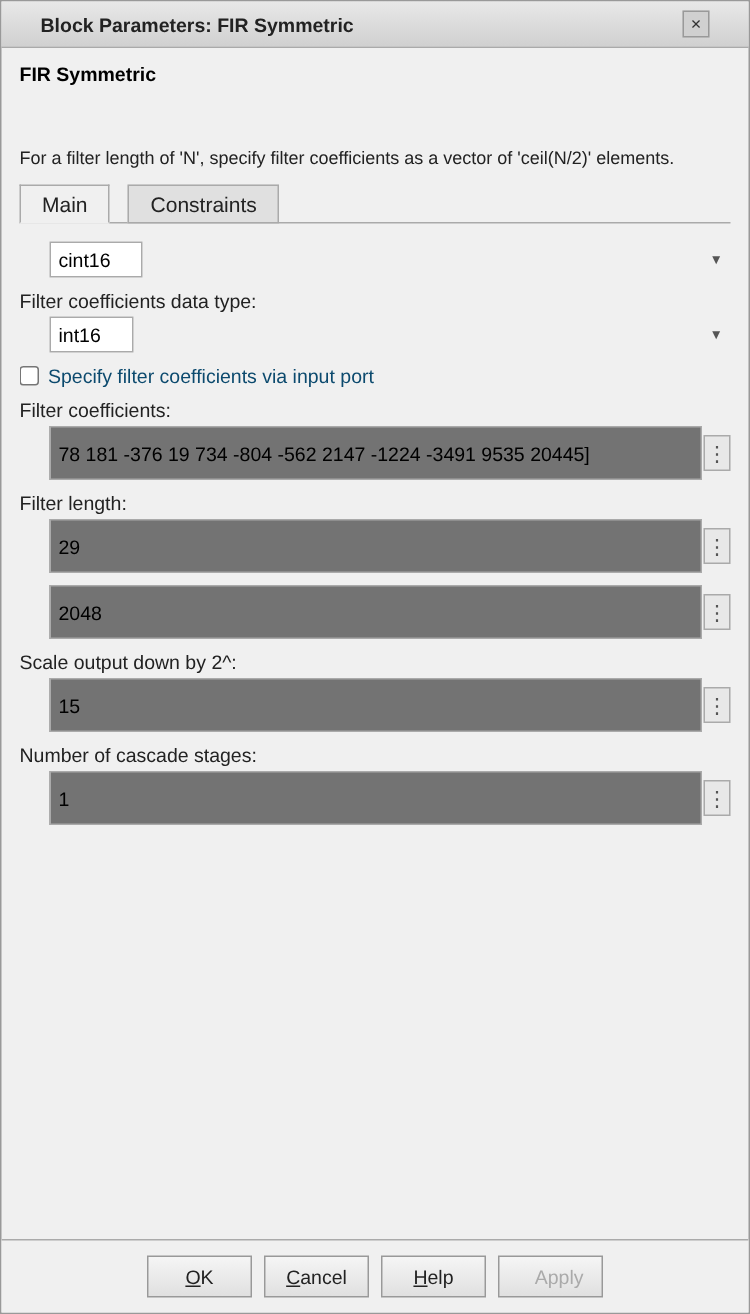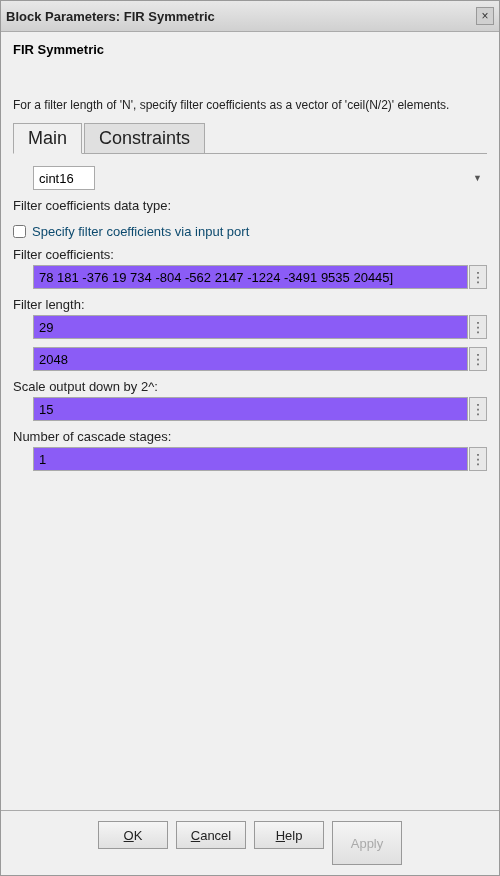--- a/index.html
+++ b/index.html
@@ -25,21 +25,21 @@
       background: #f0f0f0;
       border: 1px solid #999;
       box-shadow: 2px 2px 6px rgba(0,0,0,0.4);
       display: flex;
       flex-direction: column;
     }
 
     .title-bar {
       background: linear-gradient(to bottom, #e8e8e8, #d0d0d0);
       border-bottom: 1px solid #aaa;
-      padding: 6px 5px;
+      padding: 6px 26px;
       display: flex;
       justify-content: space-between;
       align-items: center;
       flex-shrink: 0;
     }
 
     .title-bar-text {
       font-size: 13px;
       font-weight: bold;
       color: #222;
@@ -79,25 +79,25 @@
     }
 
     .tabs {
       display: flex;
       margin-bottom: 12px;
       border-bottom: 1px solid #aaa;
     }
 
     .tab {
       padding: 4px 14px;
-      font-size: 18px;
+      font-size: 14px;
       border: 1px solid #aaa;
       background: #e0e0e0;
       cursor: pointer;
-      margin-right: 2px;
+      margin-right: 12px;
       margin-bottom: -1px;
       color: #222;
     }
 
     .tab.active {
       background: #f0f0f0;
       border-bottom: 1px solid #f0f0f0;
       font-weight: normal;
     }
 
@@ -114,23 +114,23 @@
 
     .input-row {
       display: flex;
       align-items: center;
       width: 100%;
       padding-left: 20px;
     }
 
     .text-input {
       flex: 1;
-      height: 24px;
+      height: 36px;
       border: 1px solid #aaa;
-      background: #8b5cf6;
+      background: #737373;
       padding: 2px 5px;
       font-size: 13px;
       outline: none;
     }
 
     .select-input {
       flex: 1;
       height: 24px;
       border: 1px solid #aaa;
       background: white;
@@ -208,27 +208,28 @@
       border: 1px solid #999;
       background: linear-gradient(to bottom, #f5f5f5, #e0e0e0);
       cursor: pointer;
       font-size: 13px;
       padding: 0 12px;
       color: #222;
     }
 
     .footer-btn-apply {
       min-width: 70px;
-      height: 44px;
+      height: 28px;
       border: 1px solid #999;
       background: linear-gradient(to bottom, #f5f5f5, #e0e0e0);
       font-size: 13px;
       padding: 0 12px;
       color: #aaa;
       cursor: default;
+      text-align: right;
     }
 
     .underline {
       text-decoration: underline;
     }
 
     .spacer {
       flex: 1;
     }
   </style>
@@ -261,20 +262,27 @@
         <div class="select-wrapper">
           <select class="select-input">
             <option>cint16</option>
           </select>
         </div>
       </div>
     </div>
 
     <div class="form-group">
       <label class="form-label">Filter coefficients data type:</label>
+      <div class="input-row">
+        <div class="select-wrapper">
+          <select class="select-input">
+            <option>int16</option>
+          </select>
+        </div>
+      </div>
     </div>
 
     <div class="checkbox-row">
       <input type="checkbox" style="">
       <span class="checkbox-label">Specify filter coefficients via input port</span>
     </div>
 
     <div class="form-group">
       <label class="form-label">Filter coefficients:</label>
       <div class="input-row">

